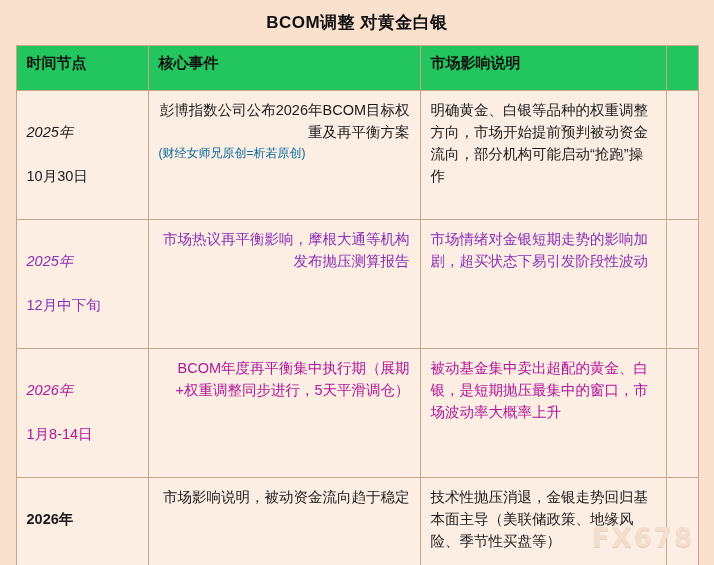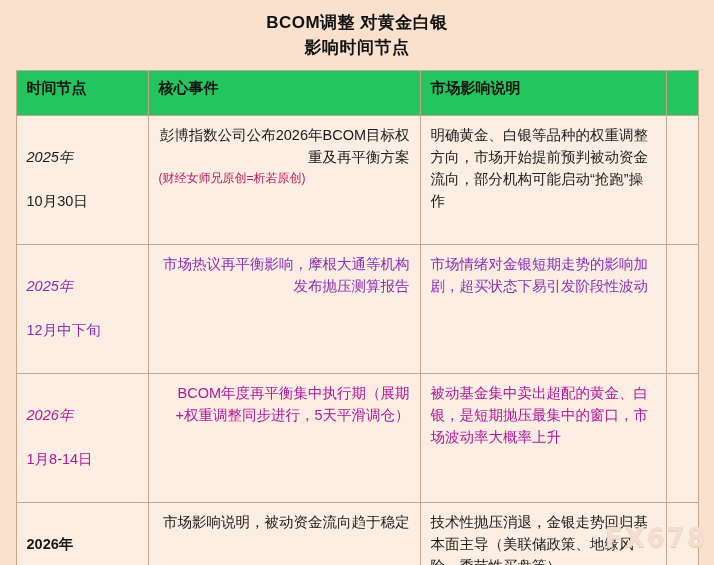--- a/index.html
+++ b/index.html
@@ -70,47 +70,46 @@
   .row-black td { color: #1a1a1a; }
   .row-purple td { color: #8a2fb5; }
   .row-magenta td { color: #b0179a; }
   .row-1 td { height: 100px; }
   .row-2 td { height: 84px; }
   .row-3 td { height: 86px; margin-left: 40px; }
   .row-4 td { height: 104px; }
   .sub-note {
     display: block;
     font-size: 12px;
-    color: #be185d;
+    color: #0369a1;
     line-height: 18px;
     margin-top: 1px;
   }
   .cell-line { display: block; text-align: right; }
   .watermark {
     position: absolute;
-    right: 7px;
+    right: 20px;
     bottom: 12px;
     font-size: 26px;
     font-weight: bold;
     color: #f3ded0;
     letter-spacing: 2px;
     text-shadow: 0 1px 0 #e8c9b2;
     font-family: "DejaVu Sans", sans-serif;
   }
   .time-purple .l1, .time-purple .l2 { color: #8a2fb5; }
   .time-magenta .l1, .time-magenta .l2 { color: #b0179a; }
 </style>
 </head>
 <body>
 
 <div class="page">
 
   <div class="title-block">
     <div class="title-line">BCOM调整 对黄金白银</div>
-    <div class="title-line">影响时间节点</div>
   </div>
 
   <table class="grid">
     <colgroup>
       <col class="col-time">
       <col class="col-event">
       <col class="col-impact">
       <col class="col-pad">
     </colgroup>
     <thead>

